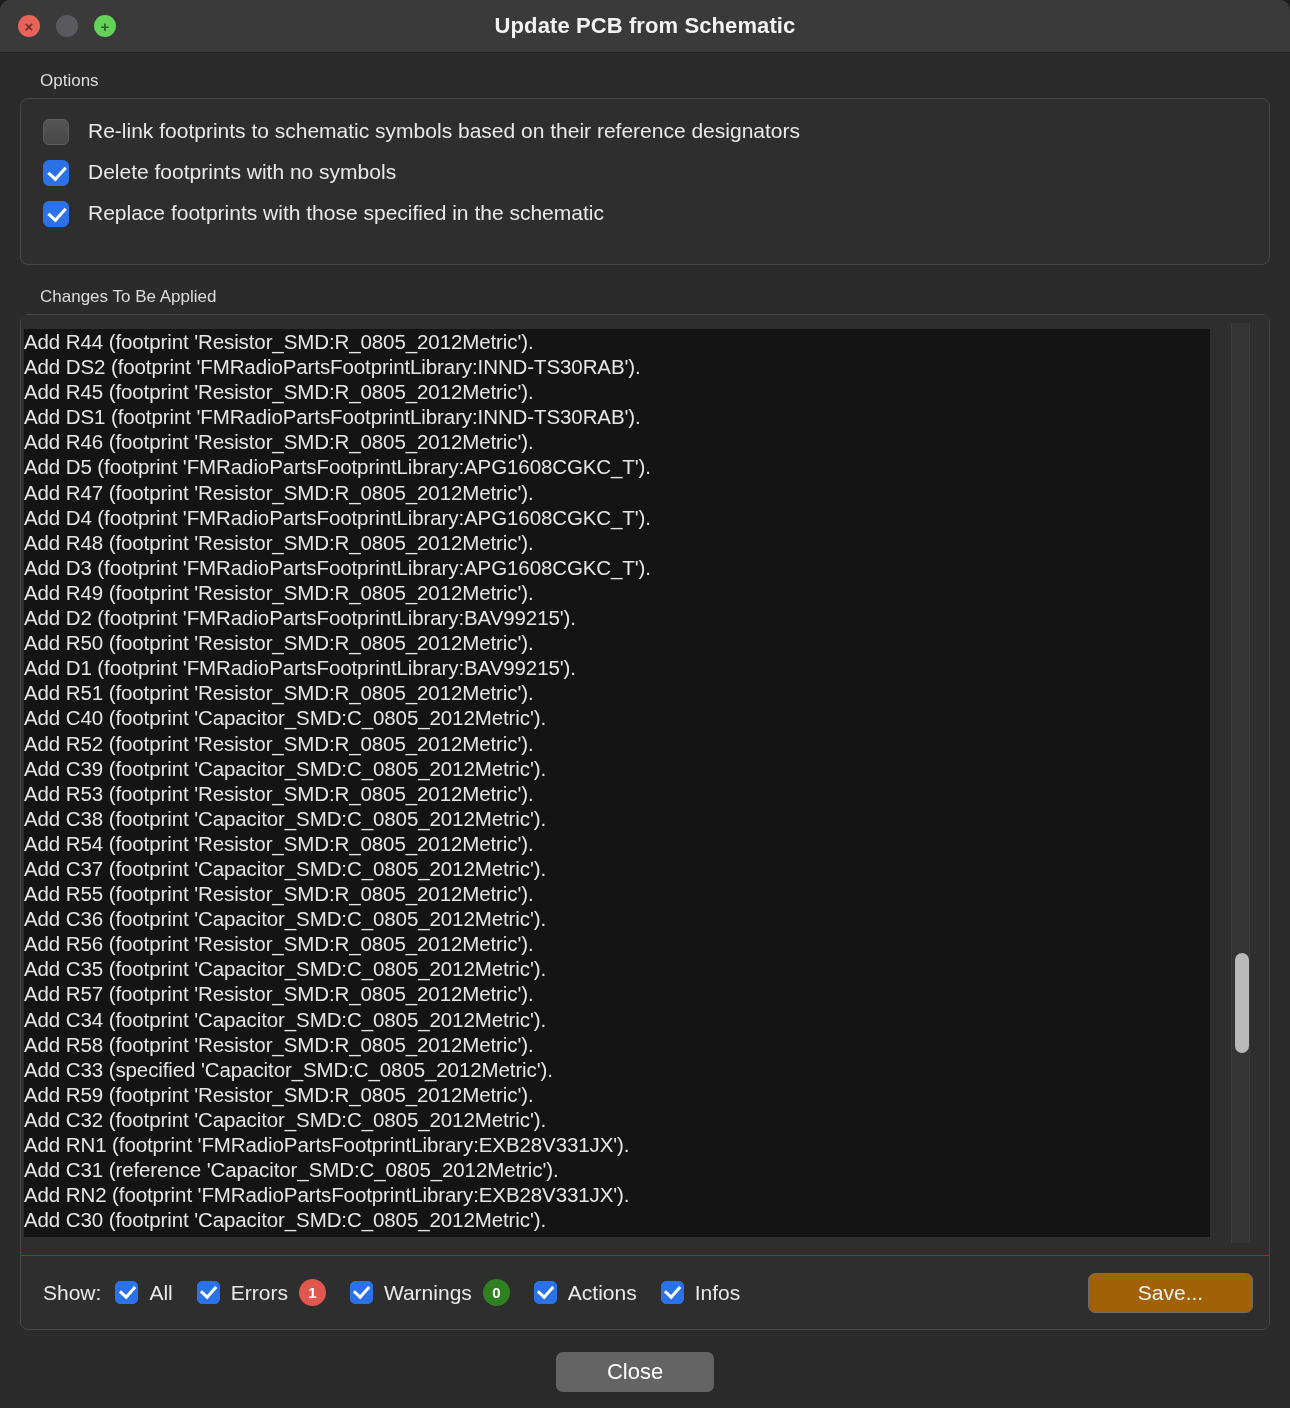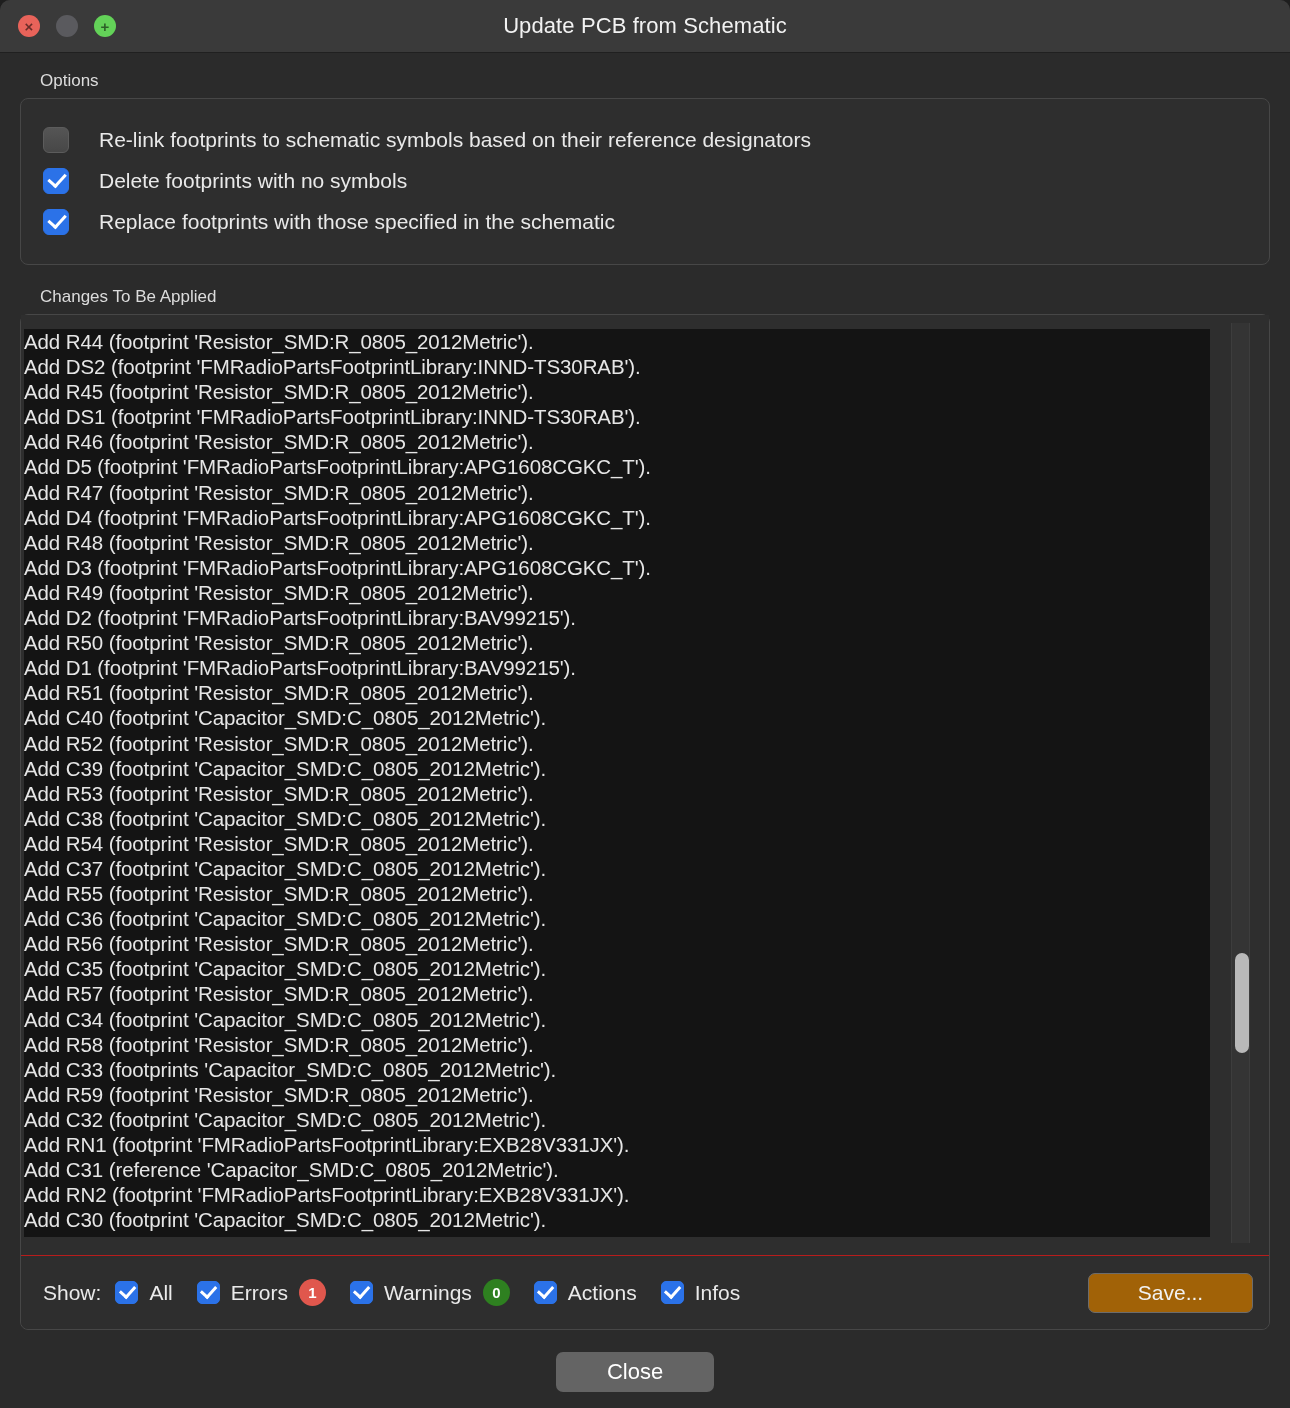--- a/index.html
+++ b/index.html
@@ -44,21 +44,21 @@
     color: rgba(0,0,0,0.55);
   }
   .light-close   { background: #e8635a; }
   .light-min     { background: #5a5a5e; color: transparent; }
   .light-zoom    { background: #63d258; }
   .title-text {
     position: absolute;
     left: 0; right: 0;
     text-align: center;
     font-size: 22px;
-    font-weight: 400;
+    font-weight: 700;
     color: #f2f2f2;
     letter-spacing: 0.1px;
     pointer-events: none;
   }
 
   
   .content {
     padding: 14px 20px 0 20px;
   }
 
@@ -71,23 +71,22 @@
   .groupbox {
     border: 1px solid #474747;
     border-radius: 8px;
     background: #2e2e2e;
   }
 
   
   .options-box { padding: 20px 22px 22px 22px; }
   .opt-row {
     display: flex;
-    align-items: center;
+    align-items: flex-start;
     height: 41px;
-    gap: 11px;
   }
   .cb {
     width: 26px; height: 26px;
     border-radius: 6px;
     flex: 0 0 auto;
     display: flex; align-items: center; justify-content: center;
   }
   .cb-off {
     background: linear-gradient(#555555, #474747);
     border: 1px solid #5c5c5c;
@@ -290,21 +289,21 @@
               <div class="listline">Add C38 (footprint 'Capacitor_SMD:C_0805_2012Metric').</div>
               <div class="listline">Add R54 (footprint 'Resistor_SMD:R_0805_2012Metric').</div>
               <div class="listline">Add C37 (footprint 'Capacitor_SMD:C_0805_2012Metric').</div>
               <div class="listline">Add R55 (footprint 'Resistor_SMD:R_0805_2012Metric').</div>
               <div class="listline">Add C36 (footprint 'Capacitor_SMD:C_0805_2012Metric').</div>
               <div class="listline">Add R56 (footprint 'Resistor_SMD:R_0805_2012Metric').</div>
               <div class="listline">Add C35 (footprint 'Capacitor_SMD:C_0805_2012Metric').</div>
               <div class="listline">Add R57 (footprint 'Resistor_SMD:R_0805_2012Metric').</div>
               <div class="listline">Add C34 (footprint 'Capacitor_SMD:C_0805_2012Metric').</div>
               <div class="listline">Add R58 (footprint 'Resistor_SMD:R_0805_2012Metric').</div>
-              <div class="listline">Add C33 (footprints 'Capacitor_SMD:C_0805_2012Metric').</div>
+              <div class="listline">Add C33 (specified 'Capacitor_SMD:C_0805_2012Metric').</div>
               <div class="listline">Add R59 (footprint 'Resistor_SMD:R_0805_2012Metric').</div>
               <div class="listline">Add C32 (footprint 'Capacitor_SMD:C_0805_2012Metric').</div>
               <div class="listline">Add RN1 (footprint 'FMRadioPartsFootprintLibrary:EXB28V331JX').</div>
               <div class="listline">Add C31 (reference 'Capacitor_SMD:C_0805_2012Metric').</div>
               <div class="listline">Add RN2 (footprint 'FMRadioPartsFootprintLibrary:EXB28V331JX').</div>
               <div class="listline">Add C30 (footprint 'Capacitor_SMD:C_0805_2012Metric').</div>
               <div class="listline">Add RN3 (footprint 'FMRadioPartsFootprintLibrary:EXB28V331JX').</div>
             </div>
 
           <div class="sb-track">

